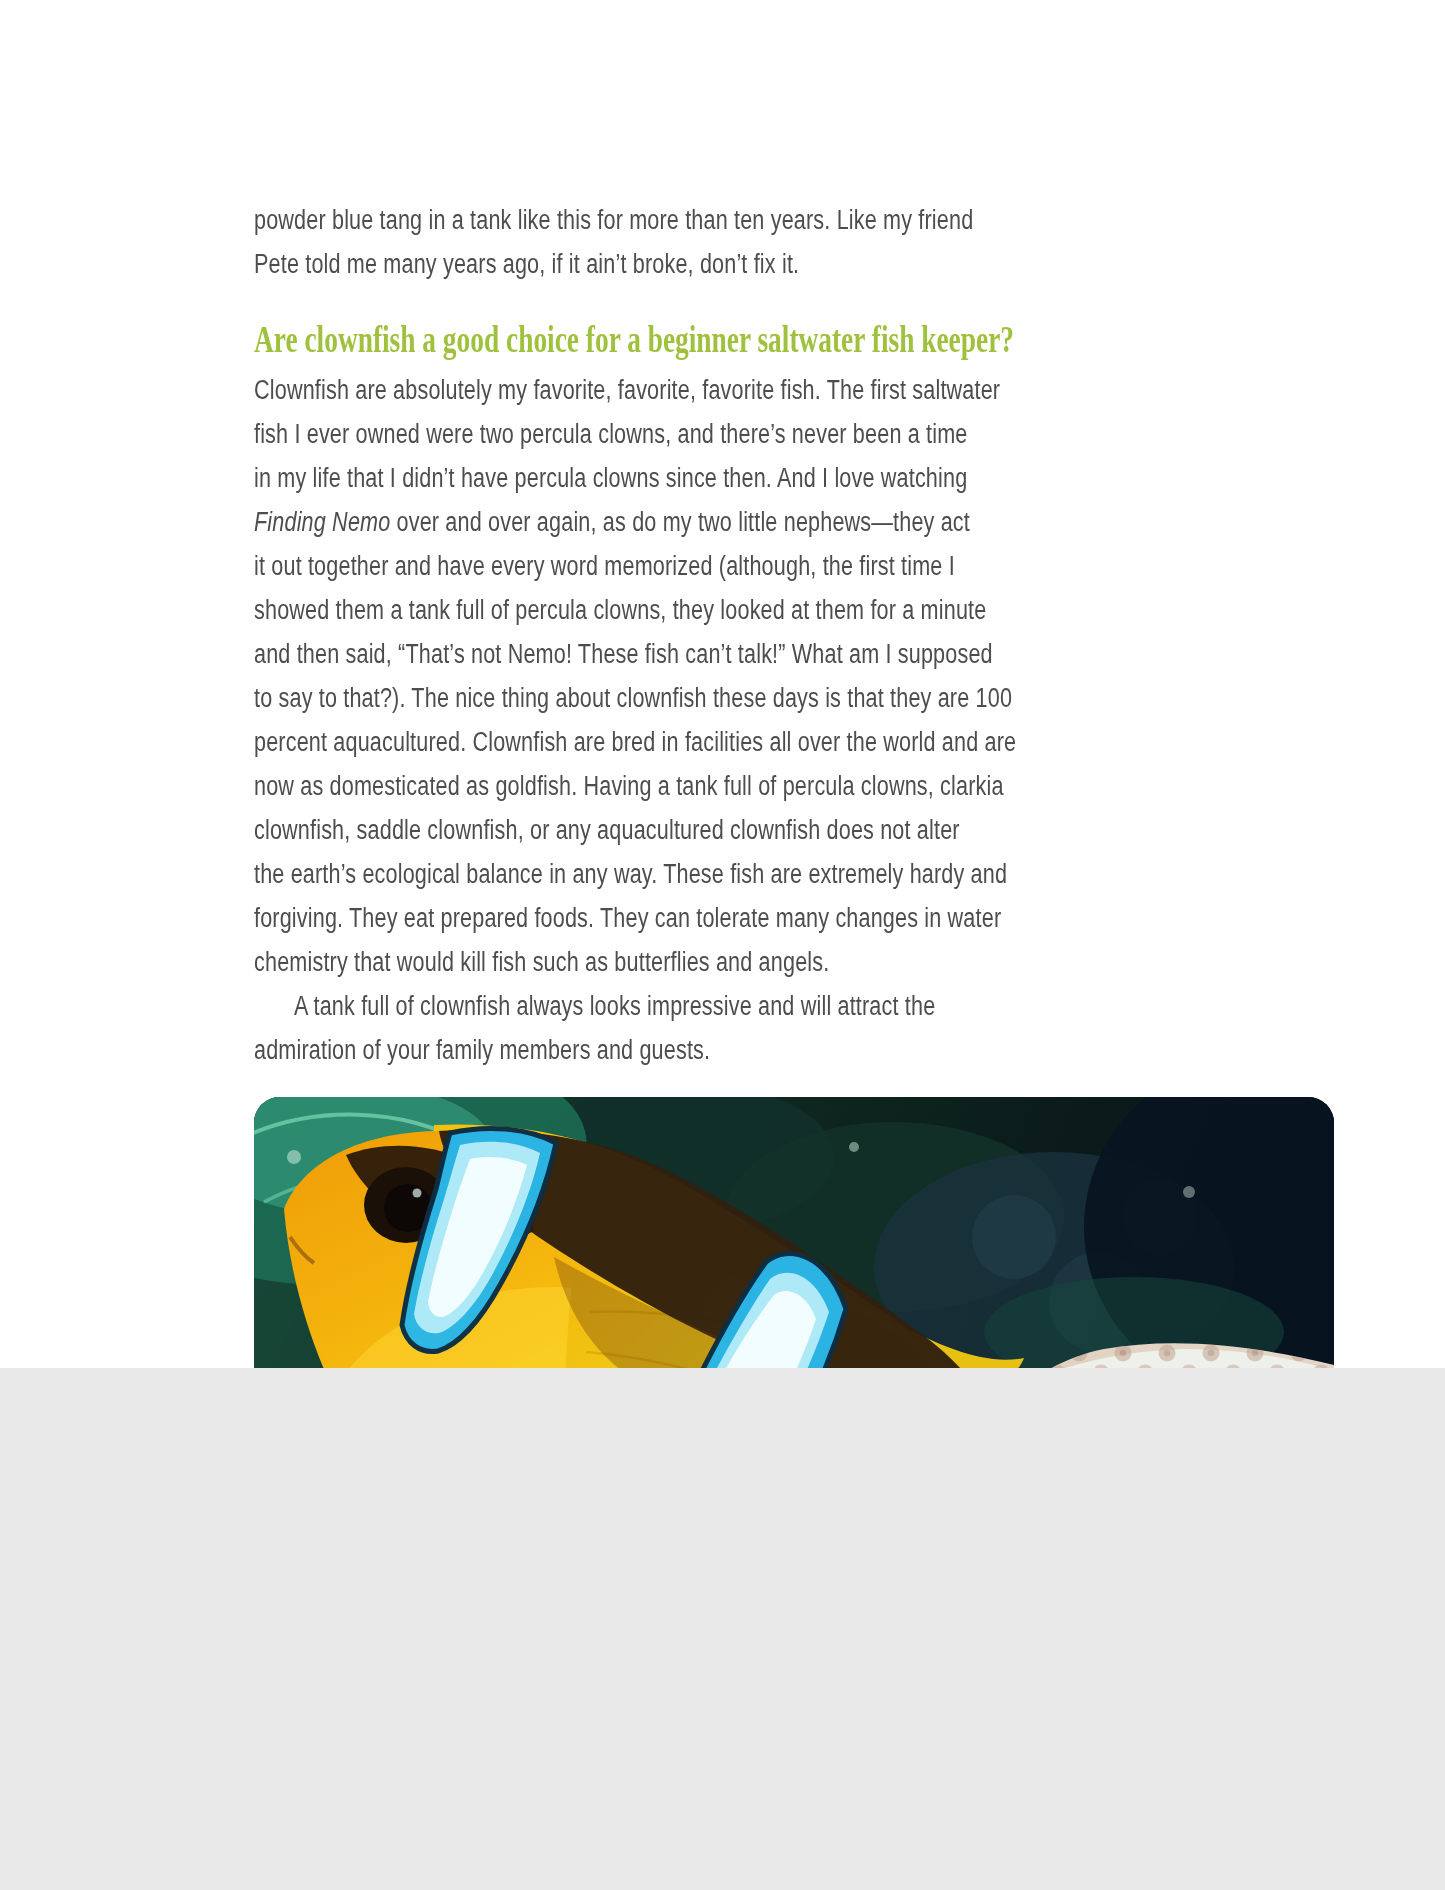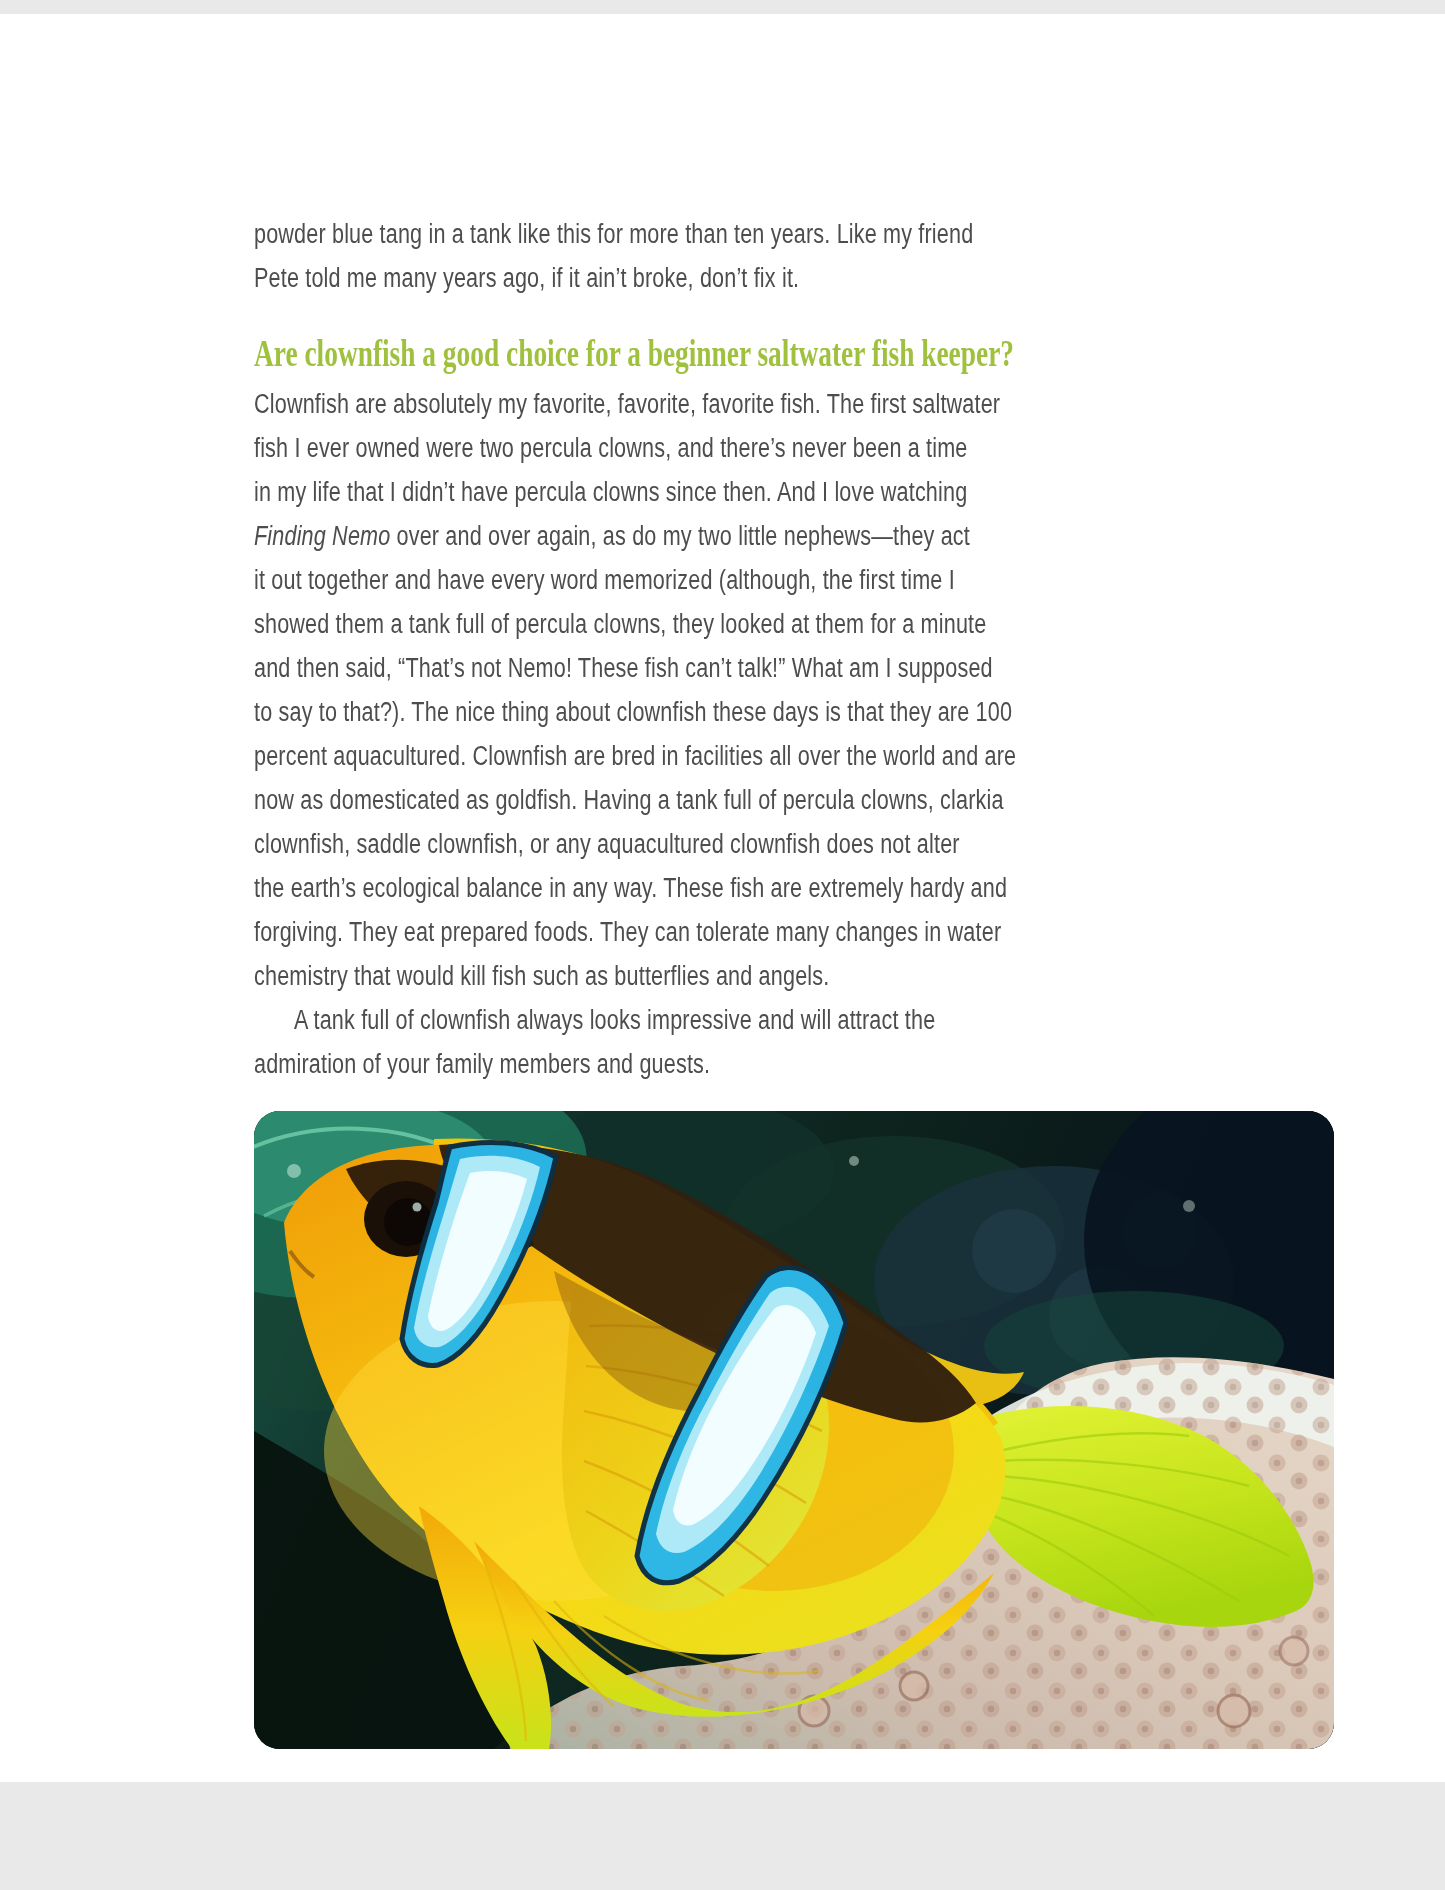--- a/index.html
+++ b/index.html
@@ -1,19 +1,19 @@
 <!DOCTYPE html>
 <html><head>
 <meta charset="utf-8">
 <style>
   html,body { margin:0; padding:0; background:#e9e9e9; }
   .page {
     position:relative;
-    width:1445px; height:1768px;
-    margin:14px auto;
+    width:1445px; height:1368px;
+    margin:0 auto;
     background:#ffffff;
     font-family:"Liberation Sans", sans-serif;
     overflow:hidden;
   }
   .bodytext {
     position:absolute;
     left:254px;
     width:1340px;
     margin:0;
     font-size:27px;

